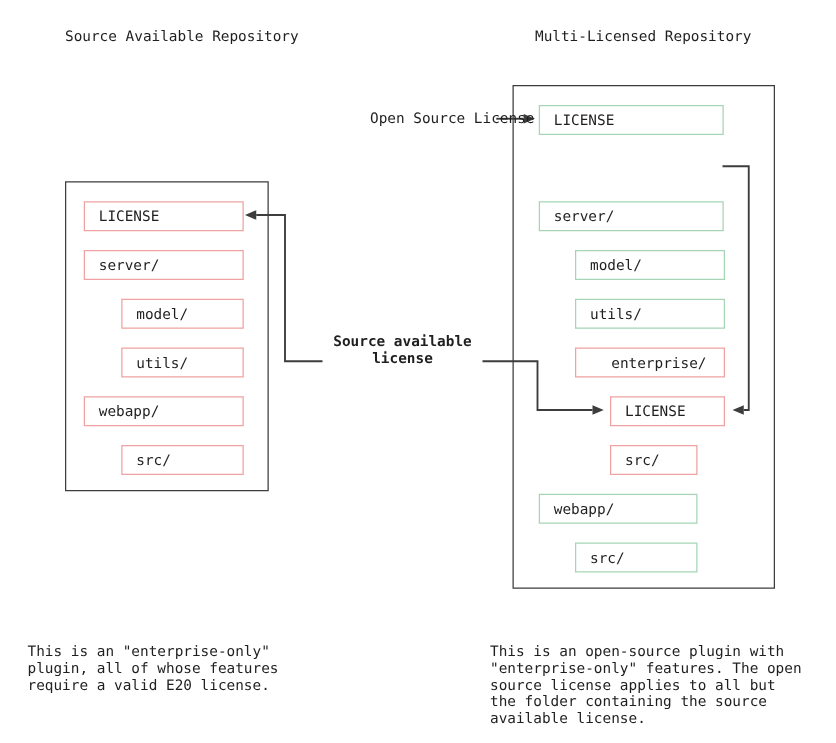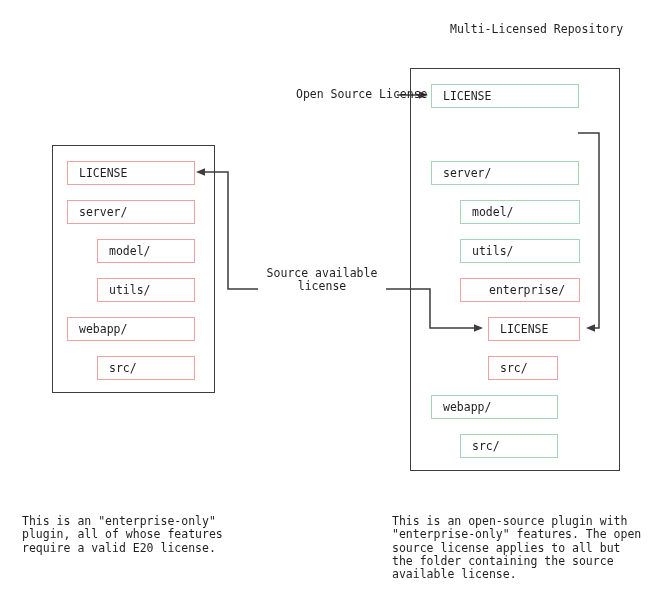--- a/index.html
+++ b/index.html
@@ -29,21 +29,22 @@
   .arrow-head{fill:var(--line);stroke:none;}
   .float-label{position:absolute;line-height:13px;white-space:pre-line;}
   .float-label.center{text-align:center;}
   .note{position:absolute;line-height:13.3px;white-space:pre-line;}
 </style>
 </head>
 <body>
 
 <div class="canvas">
 
-  <div class="title" style="left:450px;top:23px;">Multi-Licensed Repository</div>
+  <div class="title" style="left:52px;top:23px;">Source Available Repository</div>
+  <div class="title" style="left:428px;top:23px;">Multi-Licensed Repository</div>
 
   <div class="repo-box" style="left:52px;top:145px;width:163px;height:248px;">
     <div class="file-box red" style="left:14px;top:15px;width:128px;">
       <span>LICENSE</span>
     </div>
     <div class="file-box red" style="left:14px;top:54px;width:128px;">
       <span>server/</span>
     </div>
     <div class="file-box red" style="left:44px;top:93px;width:98px;">
       <span>model/</span>
@@ -102,21 +103,21 @@
       <path class="arrow-line" d="M386,289 H430 V328 H474"></path>
       <polygon class="arrow-head" points="483,328 474,324.2 474,331.8"></polygon>
     </g>
     <g>
       <path class="arrow-line" d="M578,133 H599 V328 H595"></path>
       <polygon class="arrow-head" points="586,328 595,324.2 595,331.8"></polygon>
     </g>
   </svg>
 
   <div class="float-label" style="left:261px;top:88px;margin-left:35px;">Open Source License</div>
-  <div class="float-label center" style="left:252px;top:267px;width:140px;">Source available
+  <div class="float-label center" style="left:252px;top:267px;width:140px;font-weight:bold;">Source available
 license</div>
 
   <div class="note" style="left:22px;top:515px;">This is an "enterprise-only"
 plugin, all of whose features
 require a valid E20 license.</div>
   <div class="note" style="left:392px;top:515px;">This is an open-source plugin with
 "enterprise-only" features. The open
 source license applies to all but
 the folder containing the source
 available license.</div>

